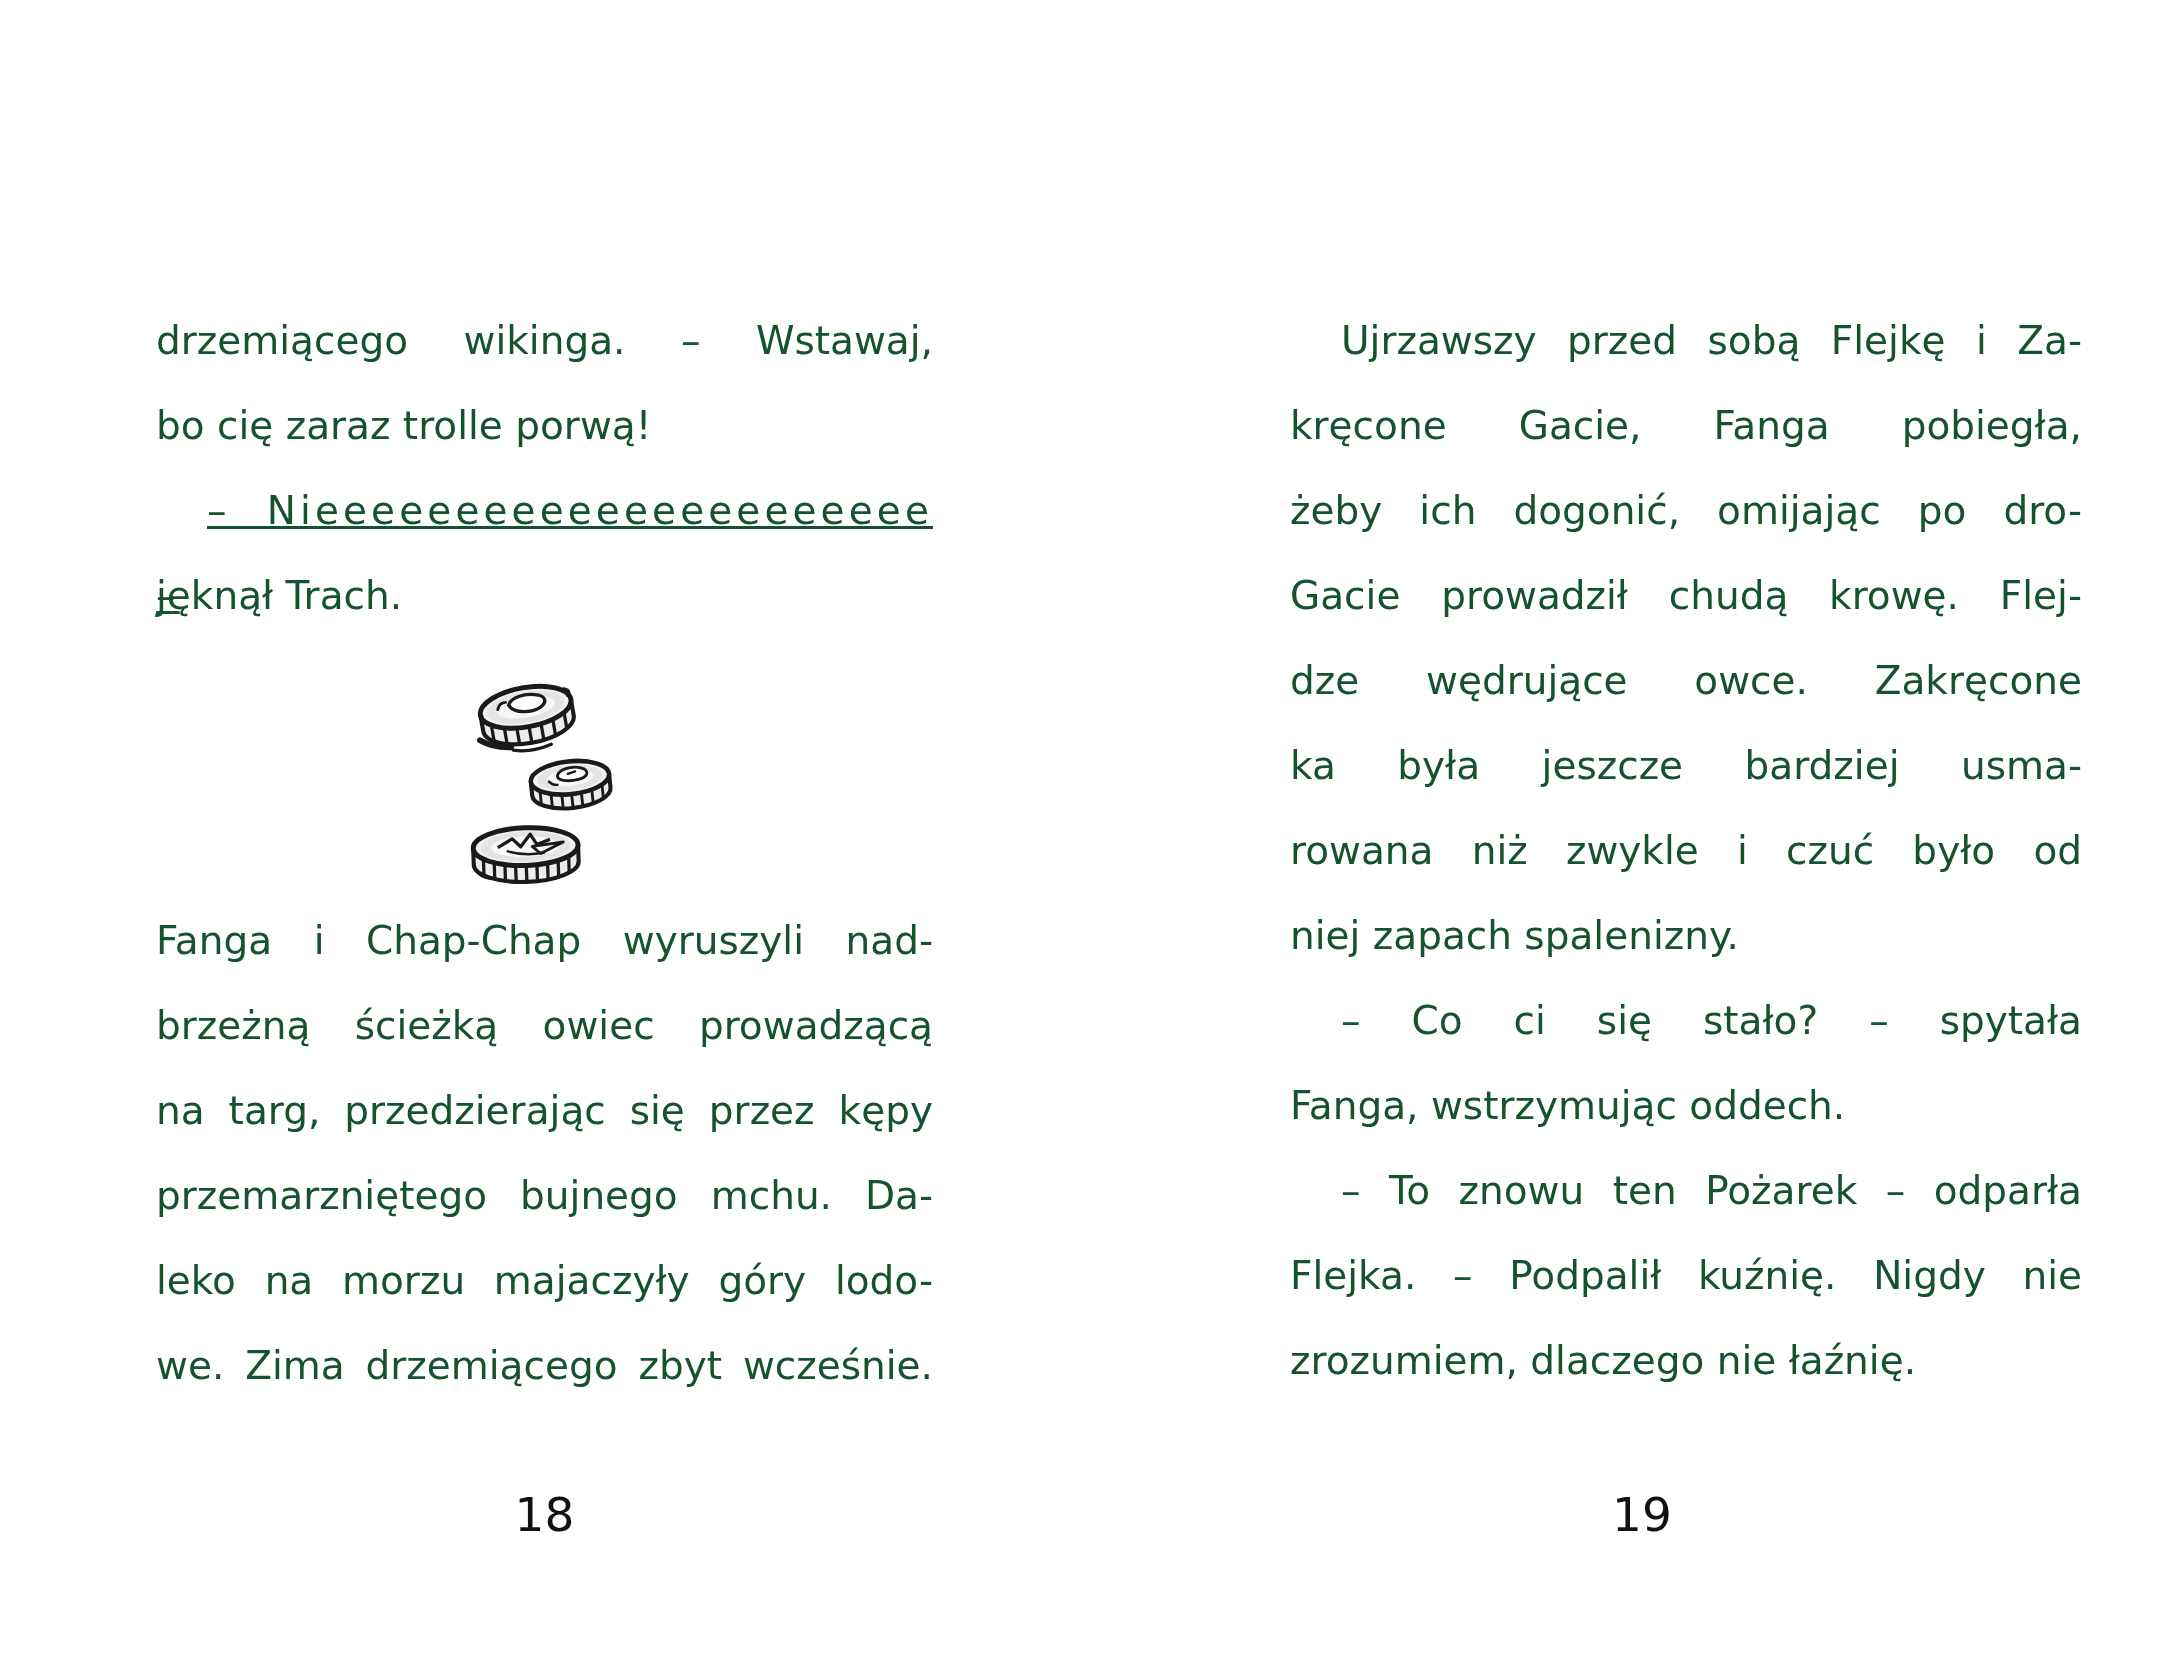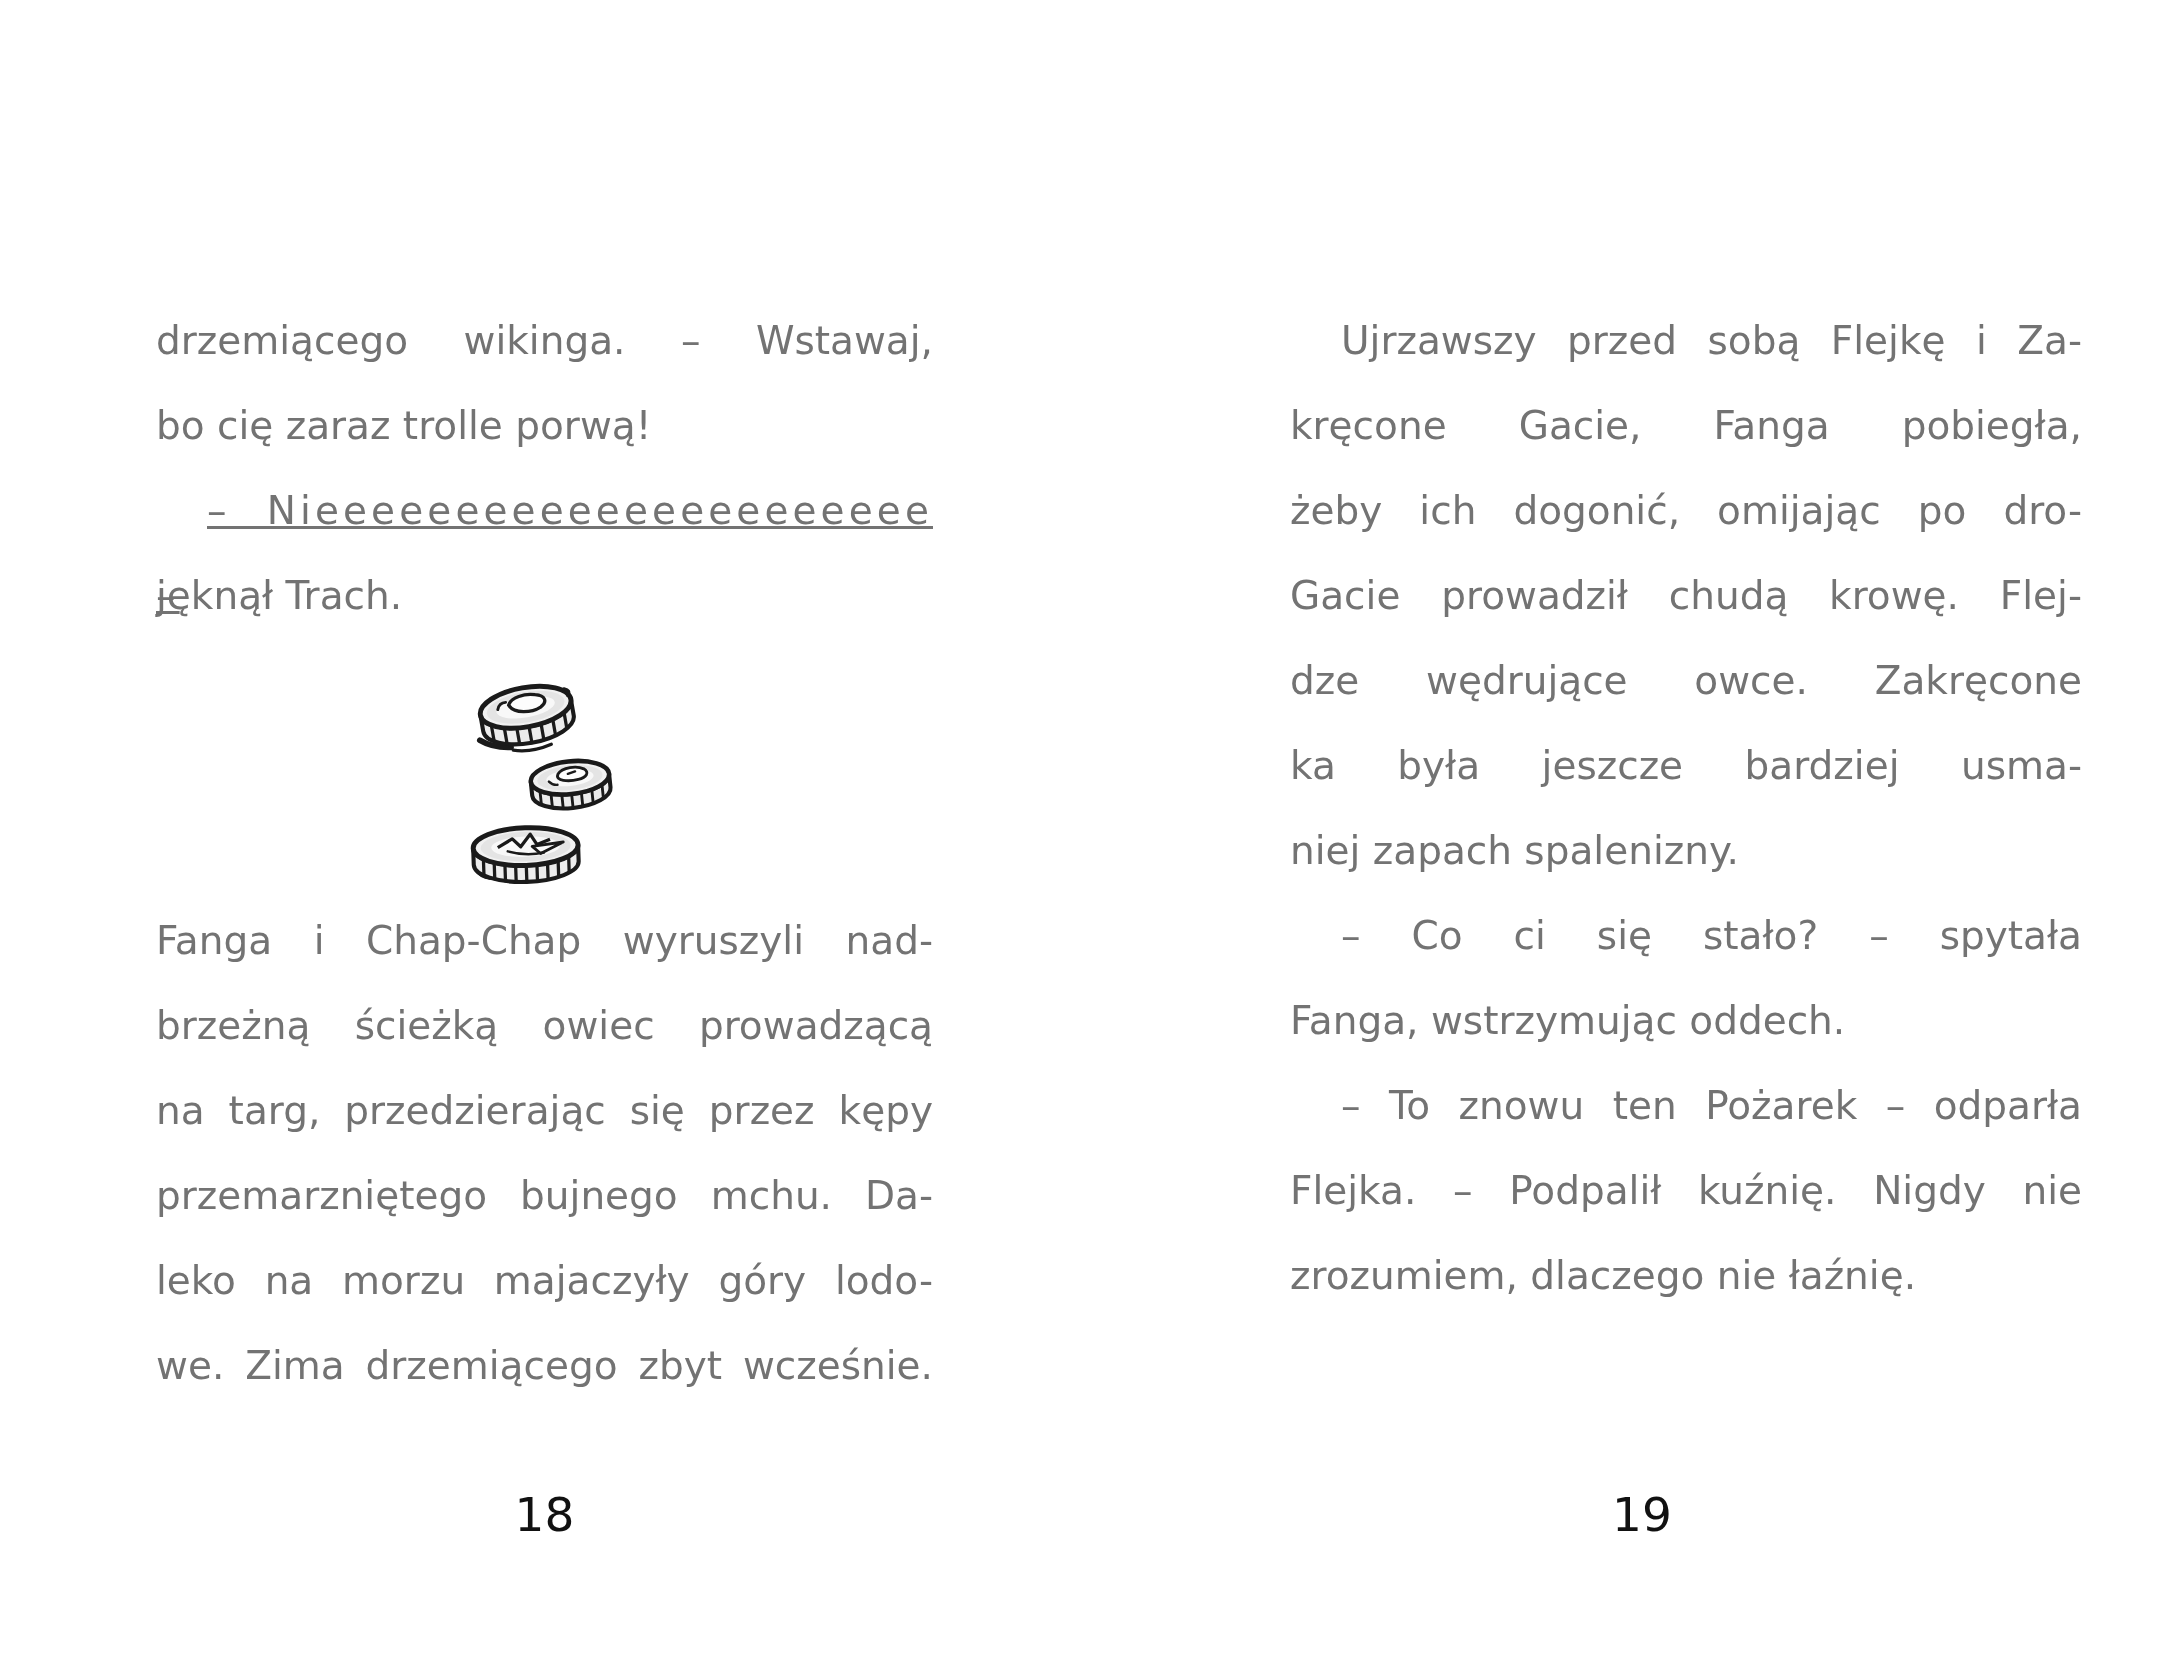--- a/index.html
+++ b/index.html
@@ -10,21 +10,21 @@
     color:#111111;
     position:relative;
     overflow:hidden;
   }
   .column {
     position:absolute;
     top:298px;
     font-size:39px;
     line-height:85px;
     letter-spacing:0;
-    color:#737373;
+    color:#14532d;
   }
   .col-left  { left:156px;  width:777px; }
   .col-right { left:1246px; width:792px;margin-left:44px; }
   .ln { display:block; height:85px; white-space:nowrap; text-align:left; }
   .ln.j { white-space:normal; text-align:justify; text-align-last:justify; }
   .ln.ind { text-indent:51px; }
   .ln.sp { letter-spacing:4.1px;text-decoration:underline; }
   .illus-box {
     height:260px;
     display:flex;
@@ -127,20 +127,21 @@
   <div class="ln j">we. Zima drzemiącego zbyt wcześnie.</div>
 </div>
 
 <div class="column col-right">
   <div class="ln j ind">Ujrzawszy przed sobą Flejkę i Za-</div>
   <div class="ln j">kręcone Gacie, Fanga pobiegła,</div>
   <div class="ln j">żeby ich dogonić, omijając po dro-</div>
   <div class="ln j">Gacie prowadził chudą krowę. Flej-</div>
   <div class="ln j">dze wędrujące owce. Zakręcone</div>
   <div class="ln j">ka była jeszcze bardziej usma-</div>
+  <div class="ln j">rowana niż zwykle i czuć było od</div>
   <div class="ln">niej zapach spalenizny.</div>
   <div class="ln j ind">– Co ci się stało? – spytała</div>
   <div class="ln">Fanga, wstrzymując oddech.</div>
   <div class="ln j ind">– To znowu ten Pożarek – odparła</div>
   <div class="ln j">Flejka. – Podpalił kuźnię. Nigdy nie</div>
   <div class="ln">zrozumiem, dlaczego nie łaźnię.</div>
 </div>
 
 <div class="page-number pn-left">18</div>
 <div class="page-number pn-right">19</div>

